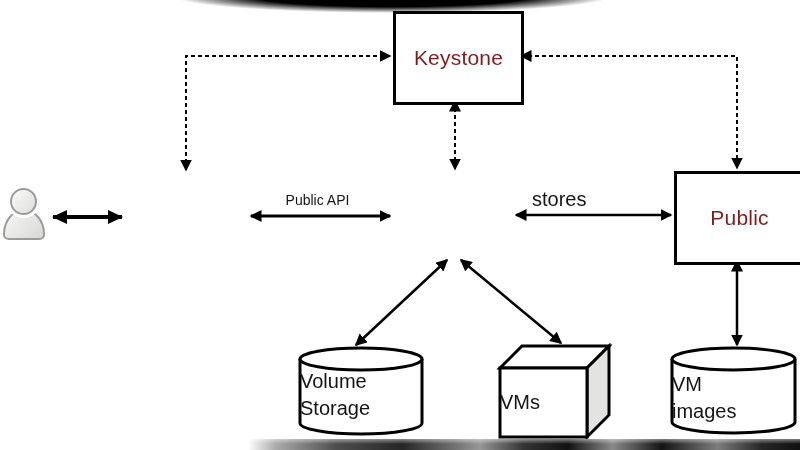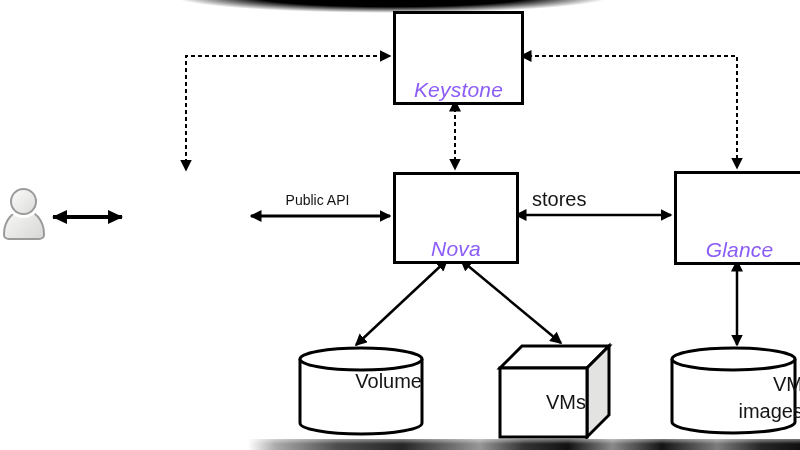--- a/index.html
+++ b/index.html
@@ -3,29 +3,29 @@
 <meta charset="utf-8">
 <style>
   html,body{margin:0;padding:0;background:#fff;}
   #canvas{
     position:relative;width:800px;height:450px;background:#ffffff;overflow:hidden;
     font-family:"Liberation Sans", sans-serif;color:#111;
   }
   #edges{position:absolute;left:0;top:0;z-index:1;}
   .node-box{
     position:absolute;z-index:2;background:#fff;border:3px solid #000;
-    display:flex;align-items:flex-end;justify-content:center;
-    font-size:21px;color:#8b5cf6;letter-spacing:.2px;font-style:italic;
+    display:flex;align-items:center;justify-content:center;
+    font-size:21px;color:#7f1d1d;letter-spacing:.2px;
   }
   .edge-label{
     position:absolute;z-index:3;font-size:20px;color:#151515;pointer-events:none;
     line-height:28px;
   }
   .shape-label{
-    position:absolute;z-index:3;font-size:20px;color:#151515;text-align:right;
+    position:absolute;z-index:3;font-size:20px;color:#151515;text-align:left;
     line-height:27px;pointer-events:none;
   }
   
   #user-icon{position:absolute;left:2px;top:186px;width:46px;height:54px;z-index:2;}
   #user-icon .head{
     position:absolute;left:8px;top:2px;width:23px;height:23px;border-radius:50%;
     background:linear-gradient(135deg,#fbfbfb,#dcdcda);
     border:2px solid #9b9b9b;box-shadow:0 0 0 3px #fff;z-index:2;
   }
   #user-icon .body{
@@ -88,34 +88,32 @@
     <g stroke="#000" stroke-width="3" stroke-linejoin="miter">
       <polygon points="500,368 522,346 609,346 587,368" fill="#fff"></polygon>
       <polygon points="587,368 609,346 609,415 587,437" fill="#e3e3e1"></polygon>
       <rect x="500" y="368" width="87" height="69" fill="#fff"></rect>
     </g>
   </svg>
 
   <div class="node-box" style="left:393px;top:11px;width:125px;height:88px">
     <span>Keystone</span>
   </div>
-  <div class="node-box" style="left:393px;top:172px;width:120px;height:86px">
-    <span>Nova</span>
-  </div>
   <div class="node-box" style="left:674px;top:171px;width:125px;height:88px">
-    <span>Glance</span>
+    <span>Public</span>
   </div>
 
   <div class="edge-label" style="left:246px;top:186px;width:143px;text-align:center;font-size:14px">Public API</div>
   <div class="edge-label" style="left:532px;top:185px;width:130px;text-align:left">
     <div>stores</div>
   </div>
 
   <div class="shape-label" style="left:300px;top:368px;width:122px">
     <div>Volume</div>
+    <div>Storage</div>
   </div>
   <div class="shape-label" style="left:500px;top:389px;width:86px">VMs</div>
   <div class="shape-label" style="left:672px;top:371px;width:131px">
     <div>VM</div>
     <div>images</div>
   </div>
 
   <div id="user-icon">
     <div class="head"></div>
     <div class="body"></div>

